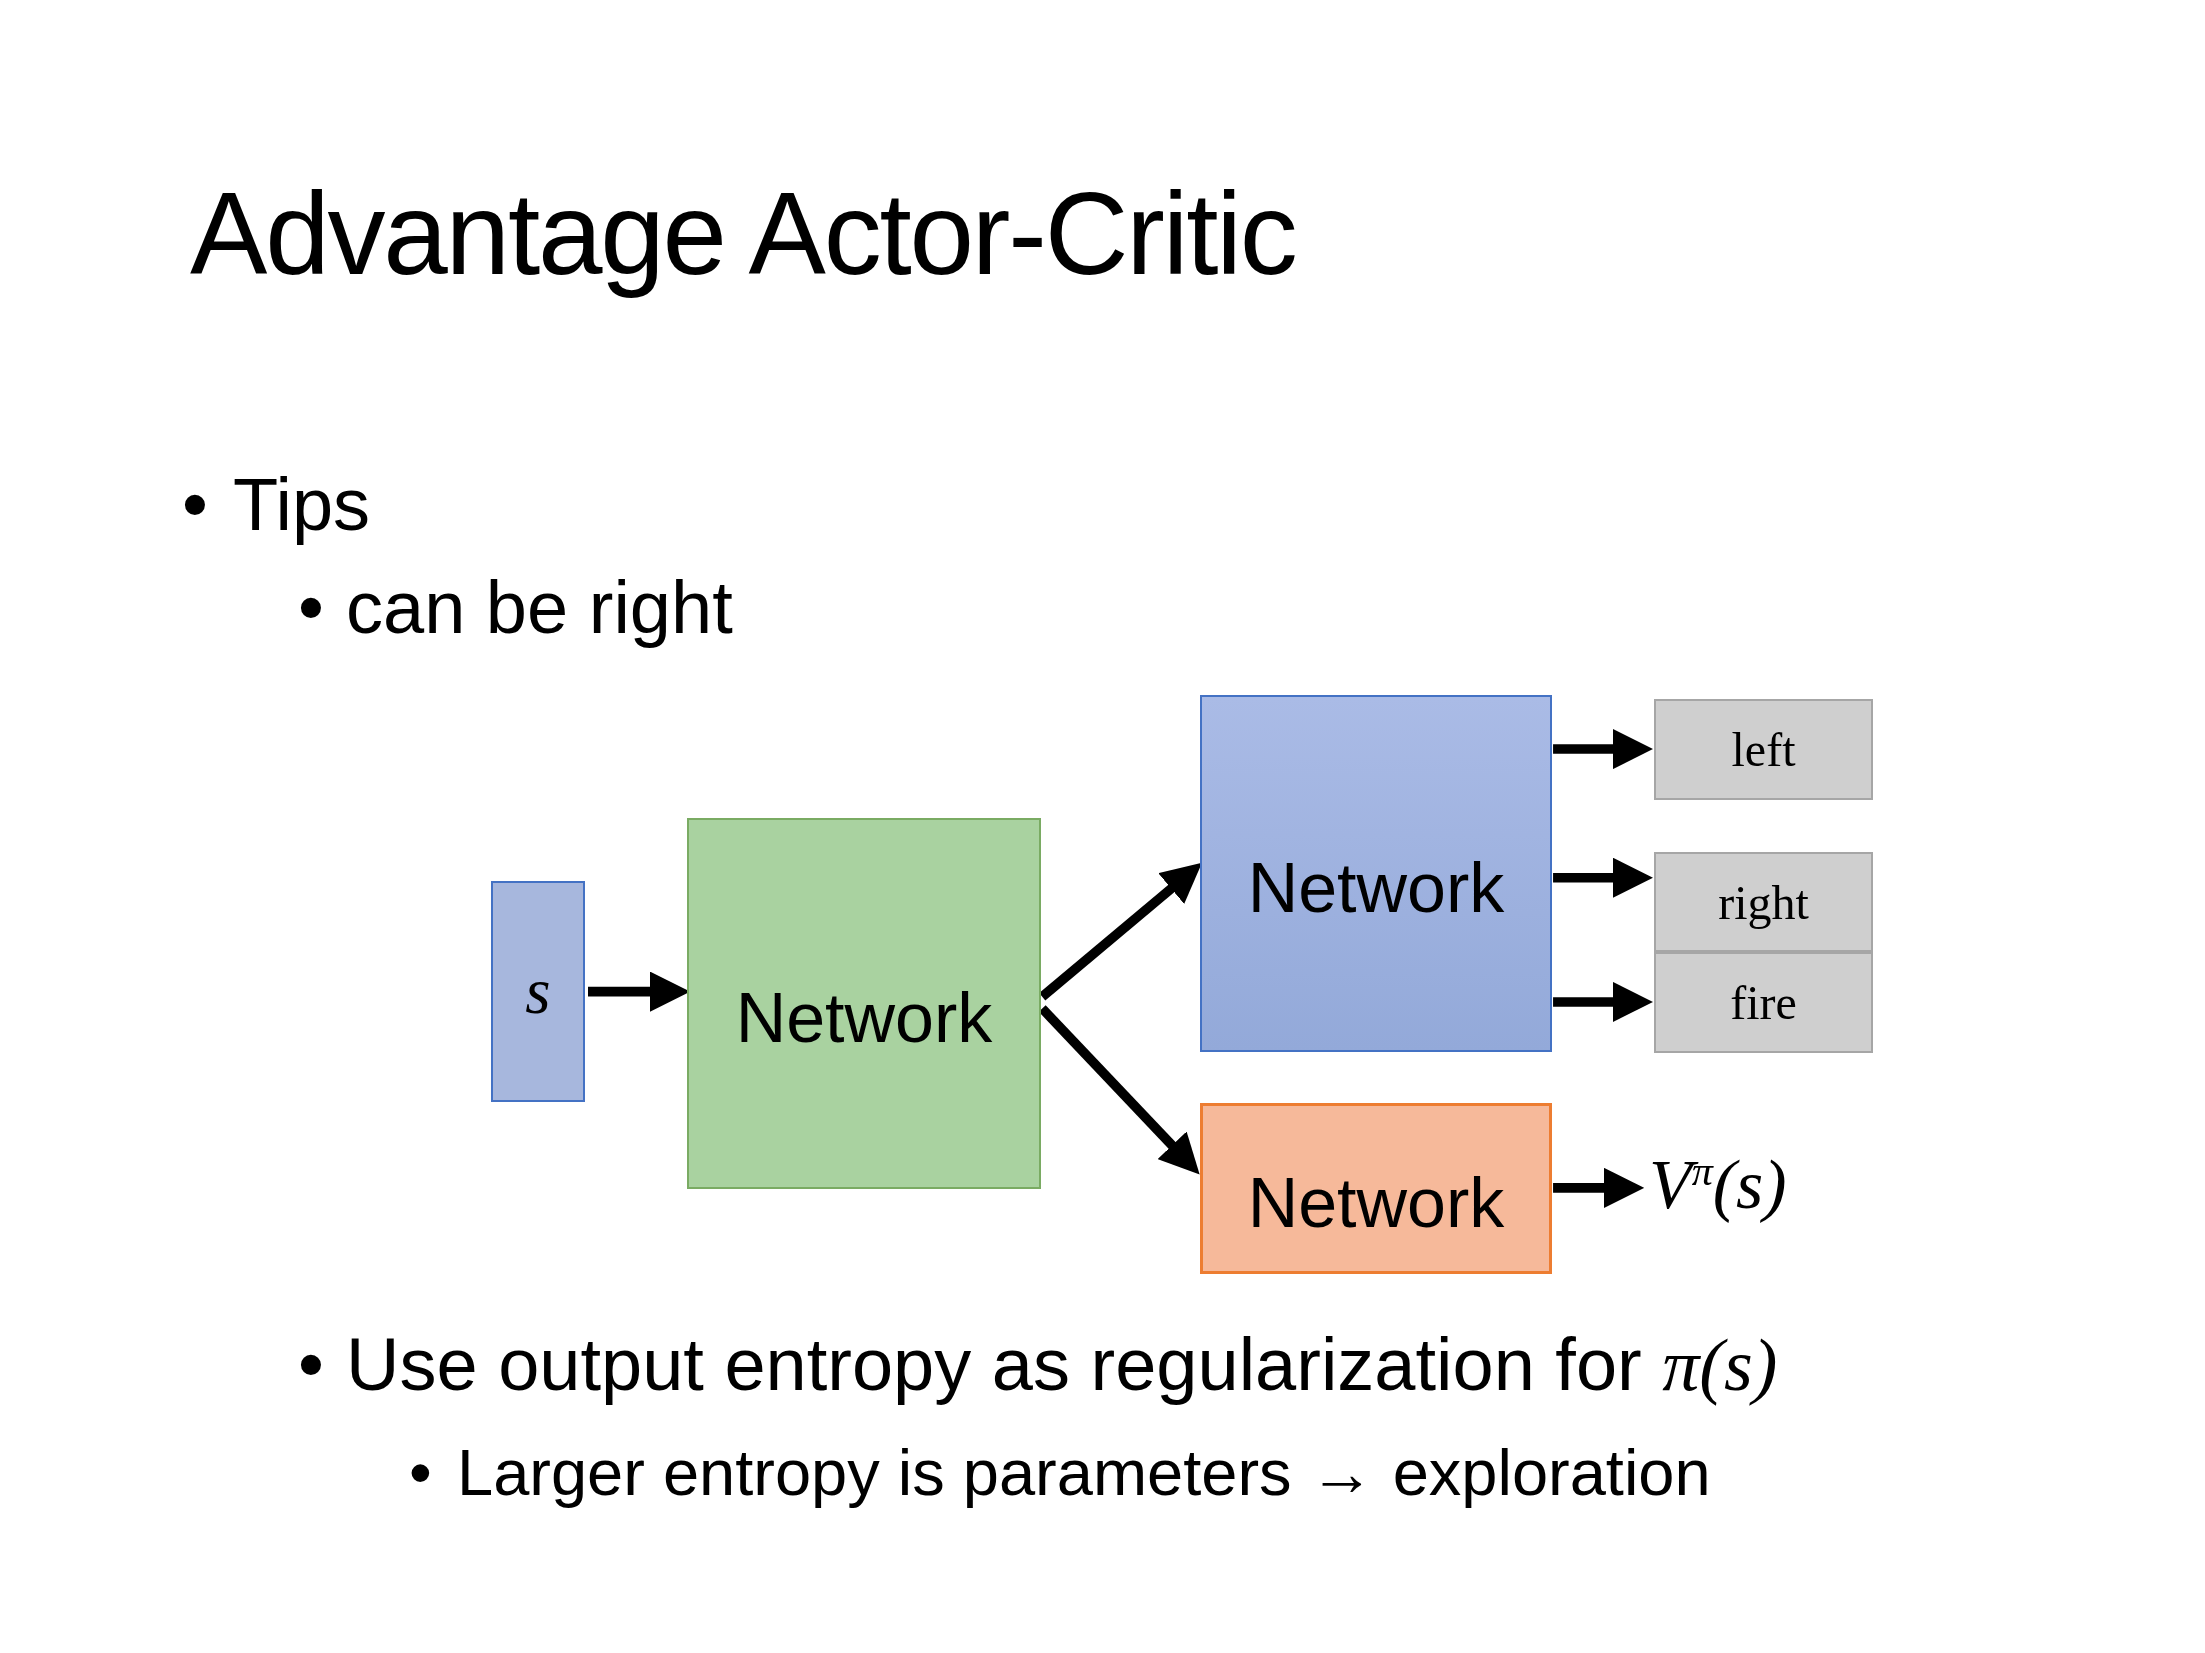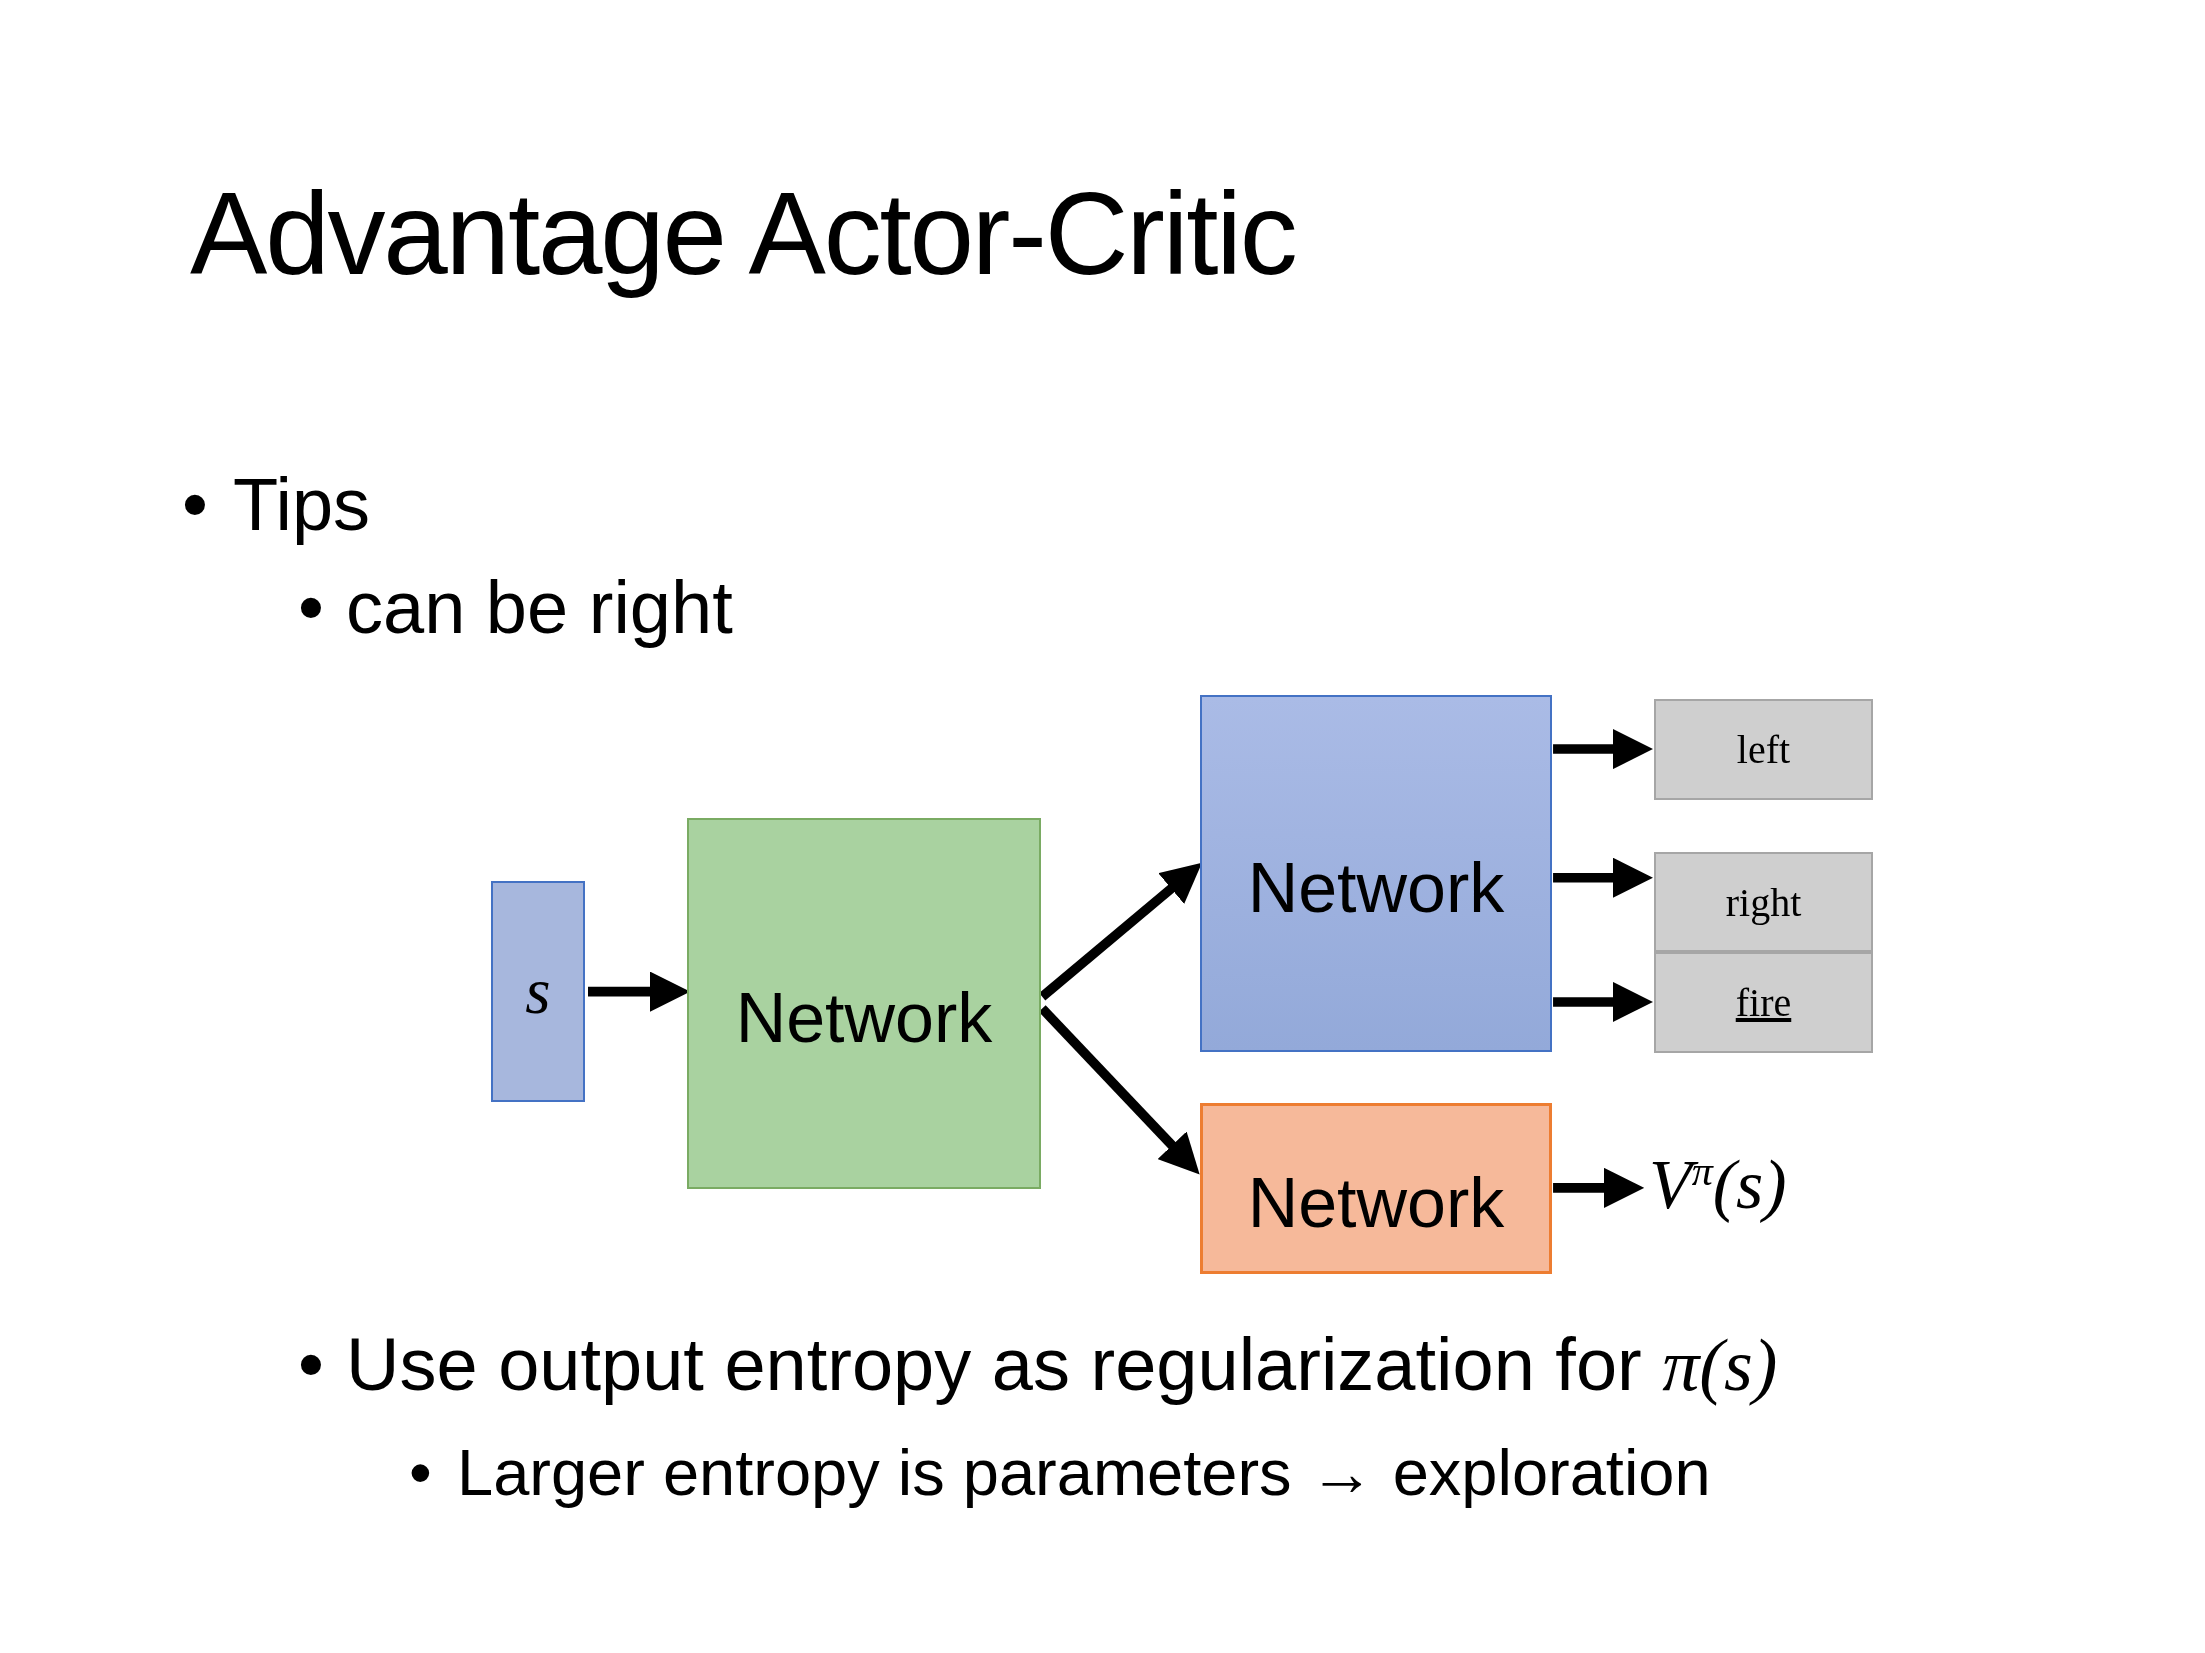--- a/index.html
+++ b/index.html
@@ -46,22 +46,22 @@
     left:1200px;top:1103px;width:352px;height:171px;
     background:var(--critic-fill,#f6b99a);border:3.7px solid var(--critic-border,#ed7d31);
   }
   .net-lbl{font-size:70px;margin-top:28px;}
   .box-action{
     left:1654px;width:219px;height:101px;
     background:var(--action-fill,#cfcfcf);border:2.2px solid var(--action-border,#a6a6a6);
   }
   .act-left{top:699px;}
   .act-right{top:852px;height:100px;}
-  .act-fire{top:952px;text-decoration:underline;}
-  .action-lbl{font-family:"Liberation Serif",serif;font-size:40px;}
+  .act-fire{top:952px;}
+  .action-lbl{font-family:"Liberation Serif",serif;font-size:48px;}
   .v-out{
     position:absolute;left:1649px;top:1188px;transform:translateY(-54%);
     font-size:70px;white-space:pre;
   }
   .arrows{position:absolute;left:0;top:0;width:2205px;height:1654px;pointer-events:none;}
   .arrows line{stroke:var(--arrow,#000);stroke-width:13;}
   #ah path{fill:var(--arrow,#000);}
 </style>
 </head>
 <body>

